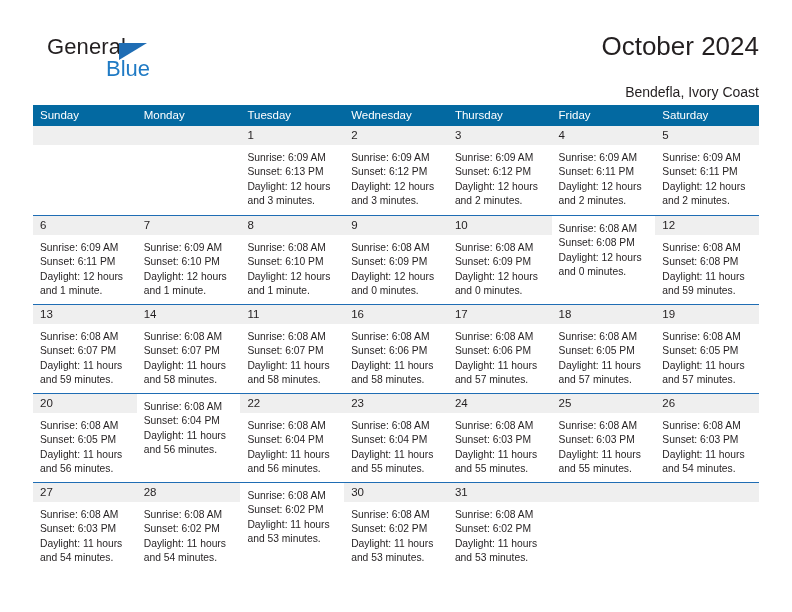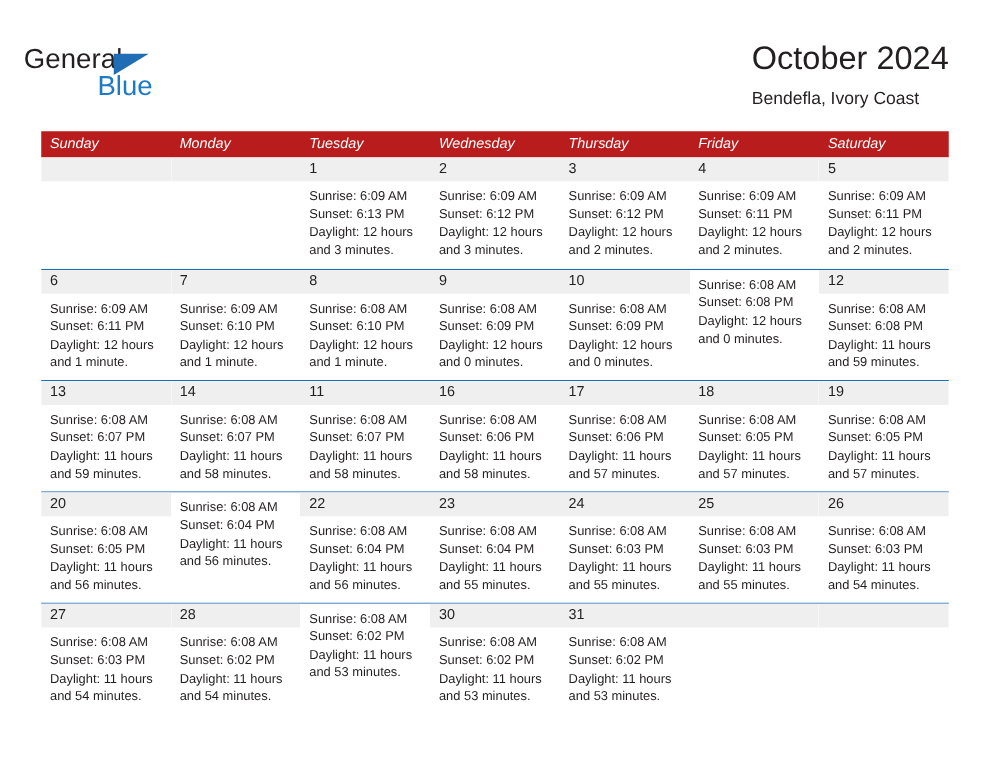--- a/index.html
+++ b/index.html
@@ -18,21 +18,21 @@
   .page {
     position: relative;
     width: 792px;
     height: 612px;
     box-sizing: border-box;
   }
 
   
   .header {
     position: absolute;
-    left: 19px;
+    left: 47px;
     top: 30px;
     right: 33px;
     height: 66px;
   }
   .brand {
     position: absolute;
     left: 0;
     top: 4px;
     width: 200px;
     height: 56px;
@@ -61,50 +61,50 @@
     top: 22px;
     font-size: 22px;
     color: #1f7ac4;
     line-height: 26px;
   }
 
   .title-block {
     position: absolute;
     right: 0;
     top: 0;
+    text-align: right;
   }
   .cal-title {
     font-size: 26px;
     font-weight: normal;
     color: #231f20;
     line-height: 32px;
     margin: 0;
     white-space: nowrap;
   }
   .cal-subtitle {
     font-size: 14px;
     font-weight: normal;
     color: #231f20;
     line-height: 20px;
-    margin: 6px 0 0 0;
+    margin: 20px 0 0 0;
     white-space: nowrap;
   }
 
   
   .calendar {
     position: absolute;
     left: 33px;
     top: 105px;
     width: 726px;
   }
   .weekday-row {
     display: flex;
-    background: #b91c1c;
+    background: #0369a1;
     height: 21px;
-    font-style: italic;
   }
   .weekday {
     flex: 1 1 0;
     color: #ffffff;
     font-size: 11.5px;
     line-height: 21px;
     padding-left: 7px;
     box-sizing: border-box;
     white-space: nowrap;
     overflow: hidden;

